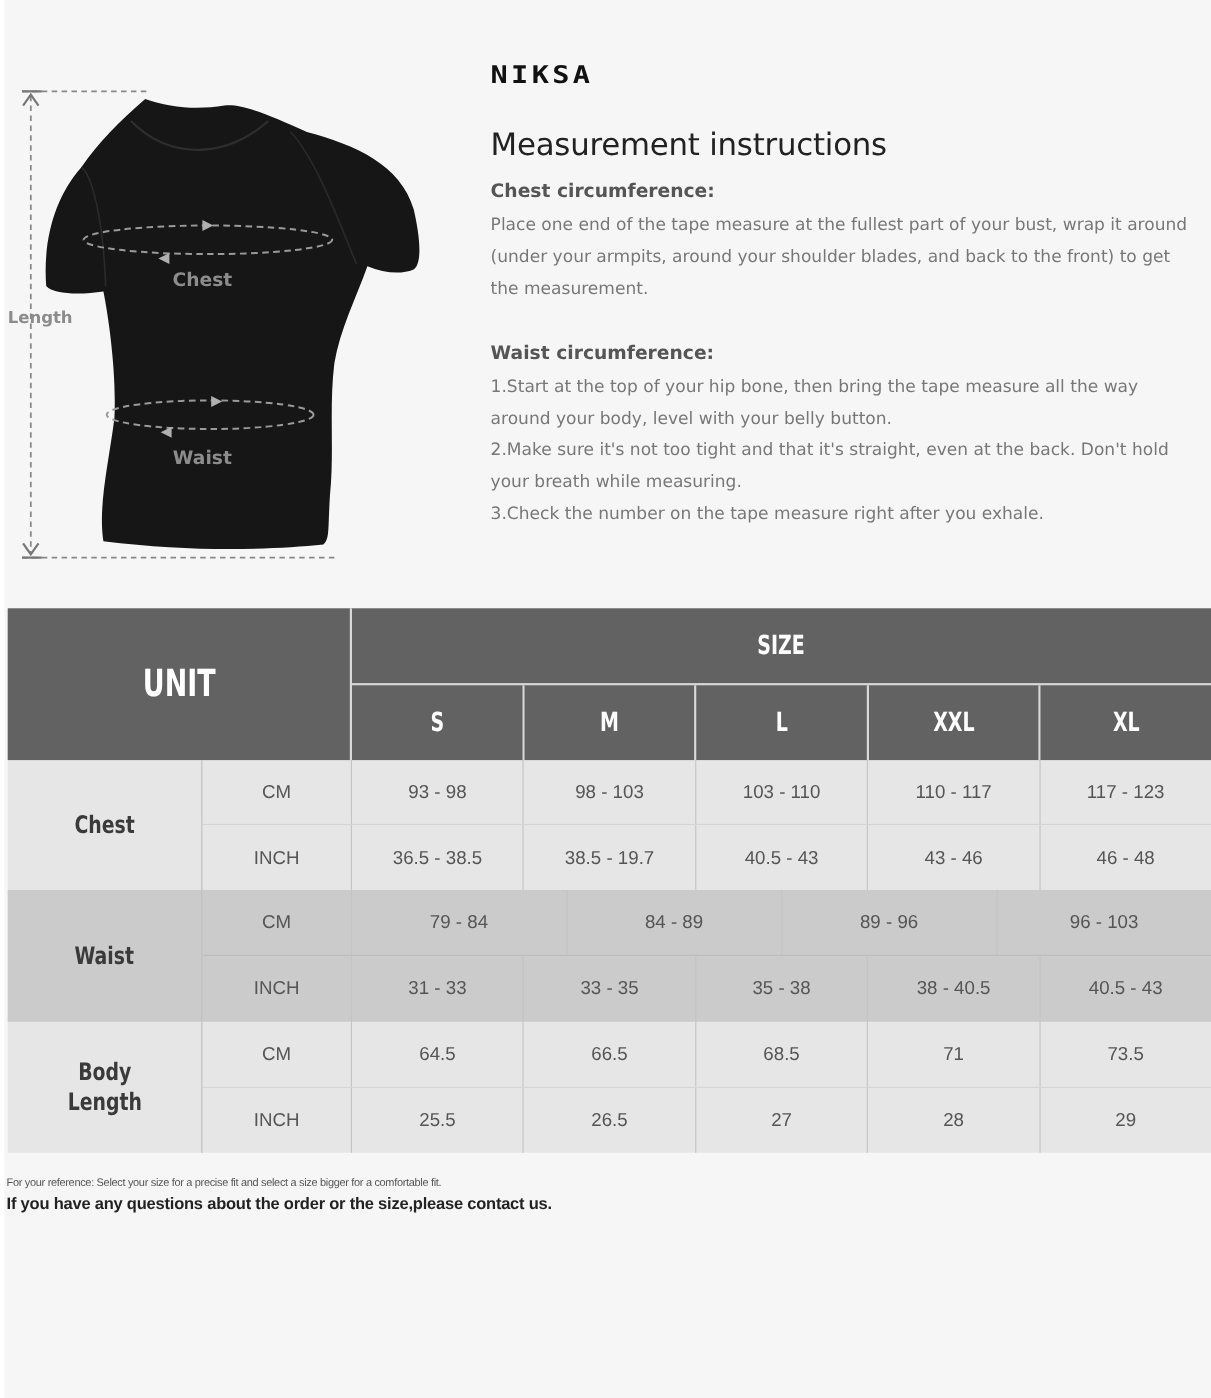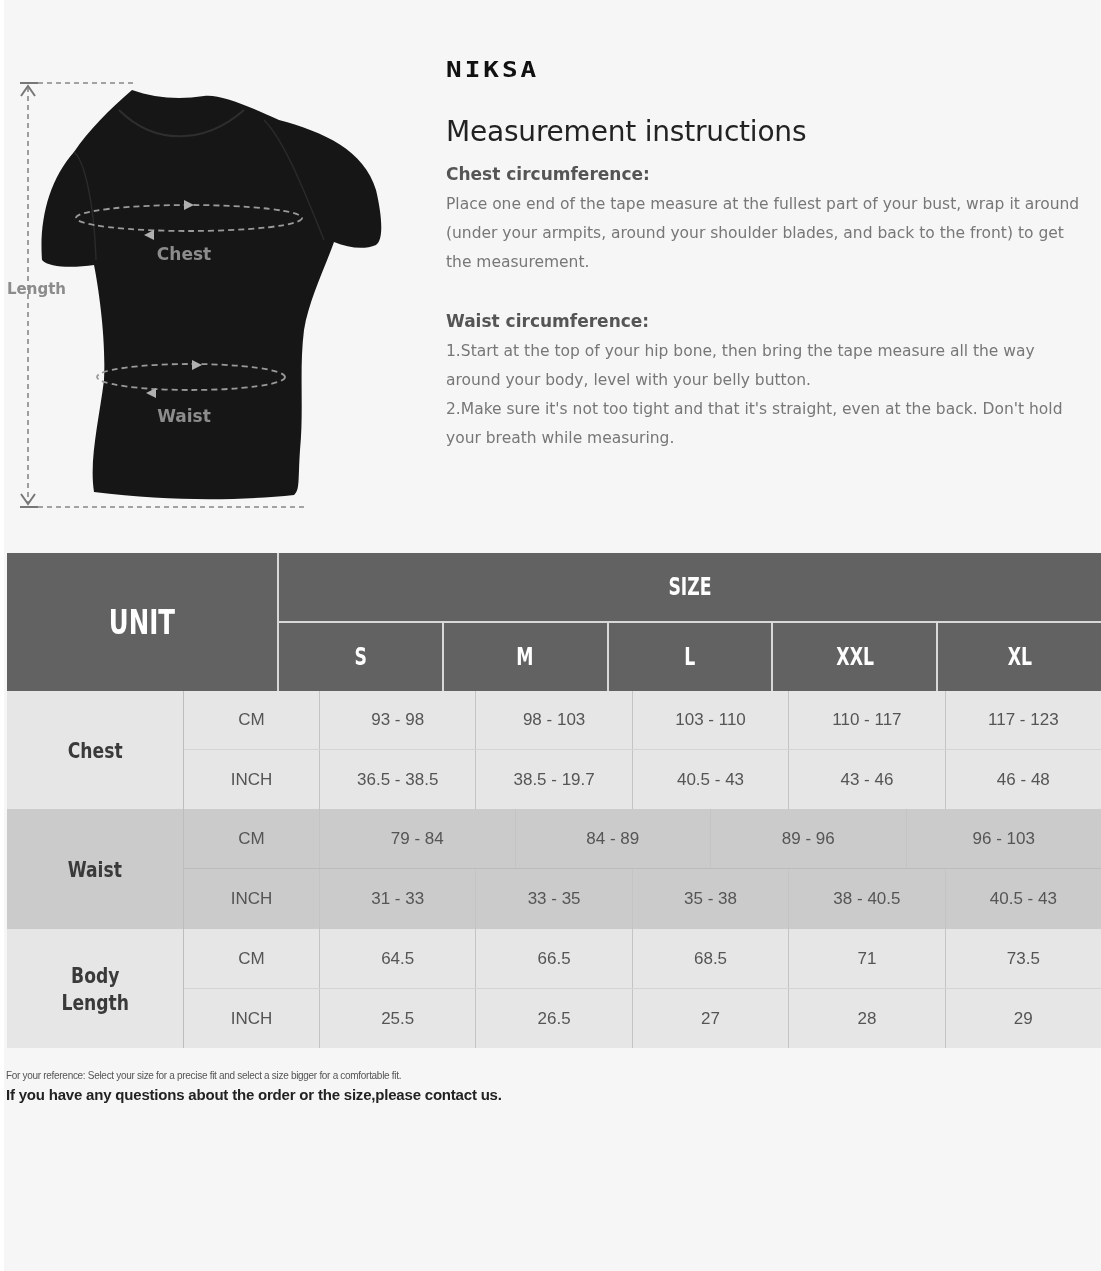--- a/index.html
+++ b/index.html
@@ -16,21 +16,21 @@
   .instr { position: absolute; left: 442px; top: 115px; width: 640px; font-family: "DejaVu Sans", sans-serif; }
   .instr h1 { font-weight: normal; font-size: 28px; color: #222; letter-spacing: -0.2px; margin-bottom: 16px; }
   .instr h2 { font-weight: bold; font-size: 17px; color: #555; margin-bottom: 6px; }
   .instr p { font-size: 15.5px; color: #777; line-height: 29px; }
   .instr .block2 { margin-top: 34px; }
 
   
   .table { position: absolute; left: 3px; top: 553px; width: 1094px; }
   .row { display: flex; }
   .hdr-dark { background: #626262; color: #fff; font-family: "DejaVu Sans", sans-serif; font-weight: bold; display: flex; align-items: center; justify-content: center; }
-  .unit-hdr { width: 272px; height: 138px; font-size: 34px; transform-origin: center; border-right: 2px solid #d8d8d8; }
+  .unit-hdr { width: 313px; height: 138px; font-size: 34px; transform-origin: center; border-right: 2px solid #d8d8d8; }
   .unit-hdr span, .size-hdr span, .size-col span { display: inline-block; transform: scaleX(0.72); }
   .size-block { flex: 1; display: flex; flex-direction: column; }
   .size-hdr { height: 70px; font-size: 24px; border-bottom: 2px solid #d8d8d8; }
   .size-cols { display: flex; height: 68px; }
   .size-col { flex: 1; font-size: 24px; border-right: 2px solid #d8d8d8; }
   .size-col:last-child { border-right: none; }
 
   .group { display: flex; }
   .group.light { background: #e6e6e6; }
   .group.dark { background: #cbcbcb; }
@@ -95,20 +95,21 @@
   <div class="brand">NIKSA</div>
 
   <div class="instr">
     <h1>Measurement instructions</h1>
     <h2>Chest circumference:</h2>
     <p>Place one end of the tape measure at the fullest part of your bust, wrap it around (under your armpits, around your shoulder blades, and back to the front) to get the measurement.</p>
     <div class="block2">
       <h2>Waist circumference:</h2>
       <p>1.Start at the top of your hip bone, then bring the tape measure all the way around your body, level with your belly button.</p>
       <p>2.Make sure it's not too tight and that it's straight, even at the back. Don't hold your breath while measuring.</p>
+      <p>3.Check the number on the tape measure right after you exhale.</p>
     </div>
   </div>
 
   <div class="table">
     <div class="row">
       <div class="hdr-dark unit-hdr">
           <span>UNIT</span>
         </div>
       <div class="size-block">
         <div class="hdr-dark size-hdr">

